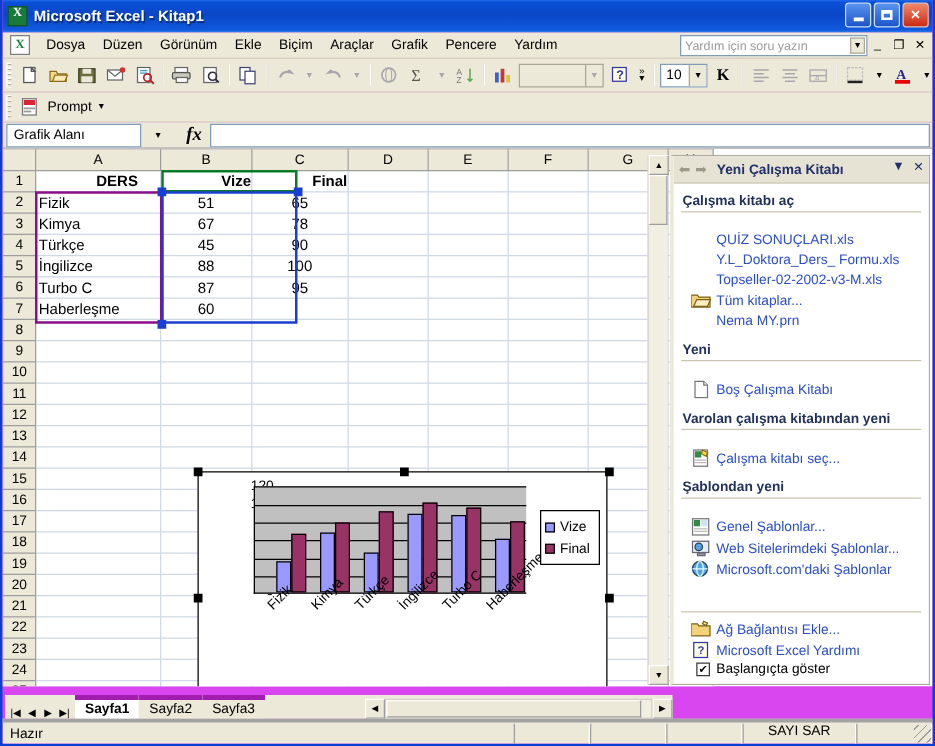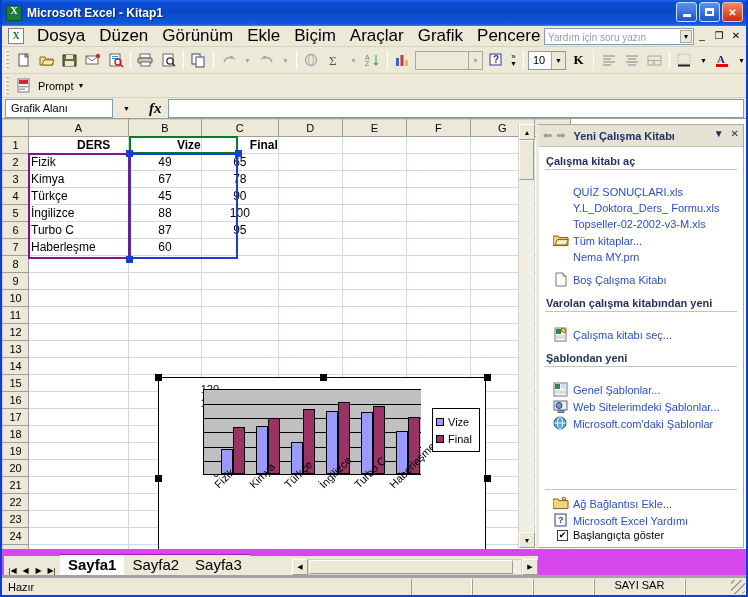--- a/index.html
+++ b/index.html
@@ -67,21 +67,21 @@
   .menu-appicon {
     width: 16px; height: 16px; margin: 0 6px 0 6px;
     background: #fff; border: 1px solid #808080; position: relative; flex:none;
   }
   .menu-appicon:after {
     content:"X"; position:absolute; inset:0; color:#1a7a3c; font-size:10px;
     font-weight:bold; text-align:center; line-height:14px;
     font-family:"Liberation Serif",serif;
   }
   .menu-item {
-    padding: 2px 7px; font-size: 17px; color: #000; cursor: default;
+    padding: 2px 7px; font-size: 11px; color: #000; cursor: default;
     white-space: nowrap;
   }
   .ask-box {
     position: absolute; right: 52px; top: 2px;
     width: 150px; height: 17px; background: #fff;
     border: 1px solid #7f9db9;
     font-size: 10px; color: #9a9a9a;
     padding: 1px 14px 0 3px;
     display: flex; align-items: center;
   }
@@ -249,22 +249,22 @@
             border-right-color:#9d9d9d; border-bottom-color:#9d9d9d;
             display:flex;align-items:center;justify-content:center; font-size:7px; }
   .sb-thumb { background: #ece9d8; border: 1px solid #fff;
               border-right-color:#9d9d9d; border-bottom-color:#9d9d9d; }
 
   
   .tabbar { position: absolute; left: 2px; bottom: 20px; width: 534px; height: 19px;
             background: #ece9d8; display: flex; align-items: flex-end; }
   .tabnav { display: flex; align-items: center; padding: 0 2px; }
   .tabnav span { width: 13px; text-align: center; font-size: 8px; }
-  .sheet-tab { font-size: 15px; padding: 1px 8px 2px 8px; background: #ece9d8;
-               border-top: 1px solid #a21caf; position: relative; }
+  .sheet-tab { font-size: 11px; padding: 1px 8px 2px 8px; background: #ece9d8;
+               border-top: 4px solid #a21caf; position: relative; }
   .sheet-tab.active { background: #fff; font-weight: bold; }
   .tab-hscroll { position:absolute; left:290px; bottom:20px; width:246px; height:17px;
                  display:flex; align-items:center; }
   .hs-track { flex:1; height:16px; background:#f1efe2; border:1px solid #d4d0c8; position:relative; }
   .hs-thumb { position:absolute; left:0; top:0; width:204px; height:14px;
               background:#ece9d8; border:1px solid #fff;
               border-right-color:#9d9d9d;border-bottom-color:#9d9d9d; }
 
   
   .statusbar {
@@ -541,21 +541,21 @@
         <td class="cell"></td>
             <td class="cell"></td>
         <td class="cell"></td>
             <td class="cell"></td>
         <td class="cell"></td>
       </tr>
 
       <tr>
         <th class="rowhdr">2</th>
         <td class="cell txt">Fizik</td>
-        <td class="cell num">49</td>
+        <td class="cell num">51</td>
         <td class="cell num">65</td>
         <td class="cell"></td>
             <td class="cell"></td>
         <td class="cell"></td>
             <td class="cell"></td>
         <td class="cell"></td>
       </tr>
 
       <tr>
         <th class="rowhdr">3</th>
@@ -928,20 +928,21 @@
               <path d="M2 12 l2.4-5.4 h11 l-2.4 5.4 Z" fill="#fbeec0" stroke="#7d6317"></path>
             </svg>
         </span>
         <span class="tp-link">Tüm kitaplar...</span>
       </div>
       <div class="tp-link-row">
         <span class="tp-link indent">Nema MY.prn</span>
       </div>
 
       <div class="tp-spacer"></div>
+      <div class="tp-section">Yeni</div>
       <div class="tp-link-row">
         <span class="tp-ico">
           <svg width="16" height="15">
               <path d="M3 1 h7 l3 3 v10 h-10 Z" fill="#fff" stroke="#777"></path>
               <path d="M10 1 v3 h3" fill="#e8e8e8" stroke="#777"></path>
             </svg>
         </span>
         <span class="tp-link">Boş Çalışma Kitabı</span>
       </div>
 

